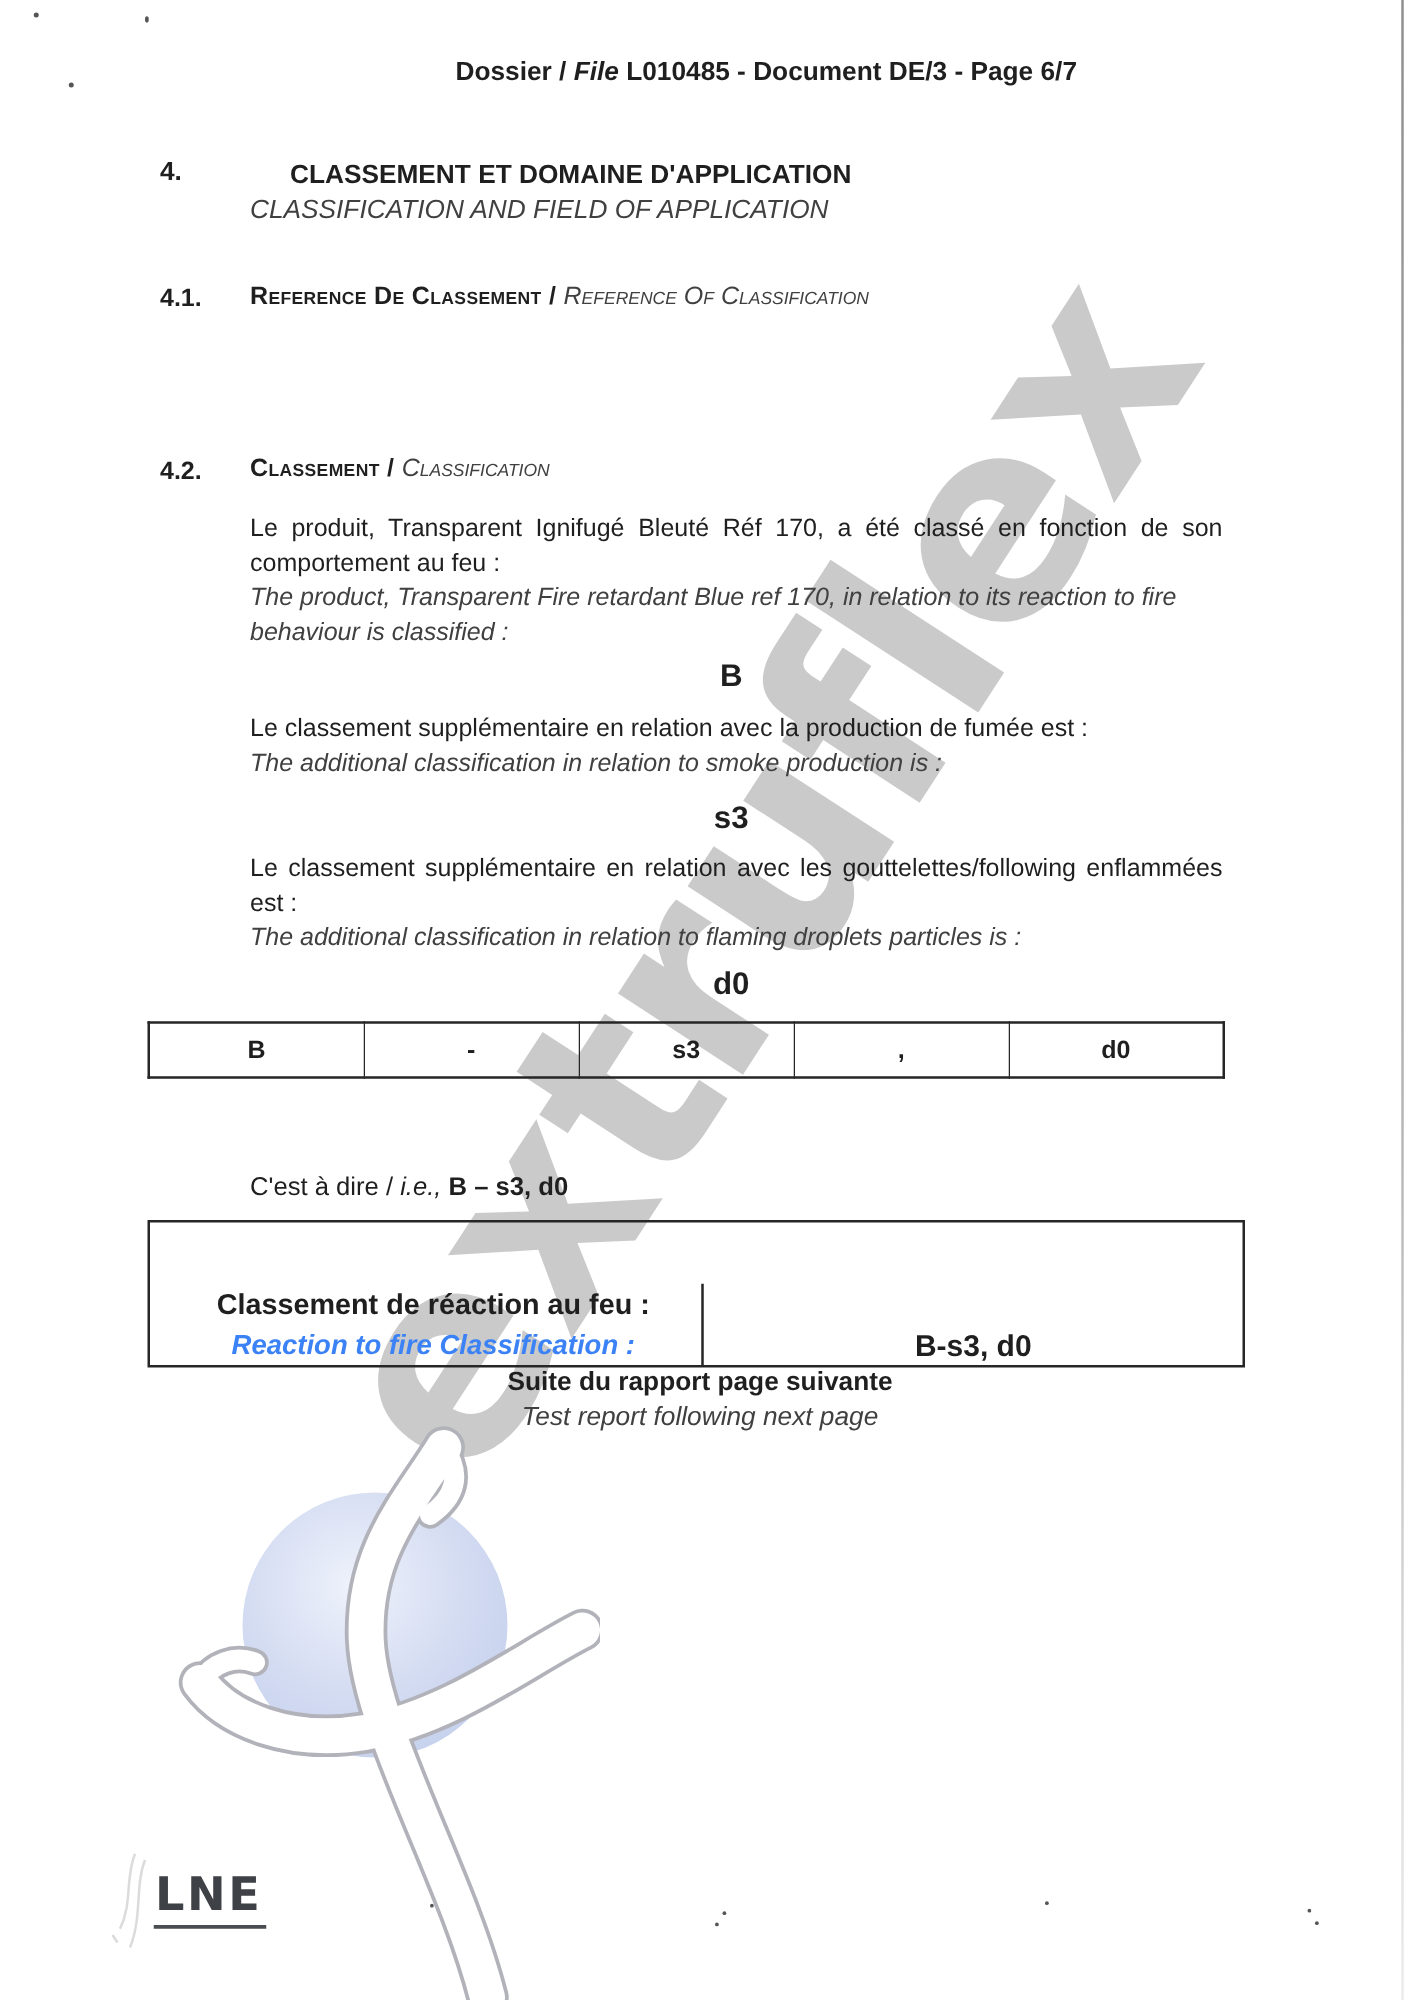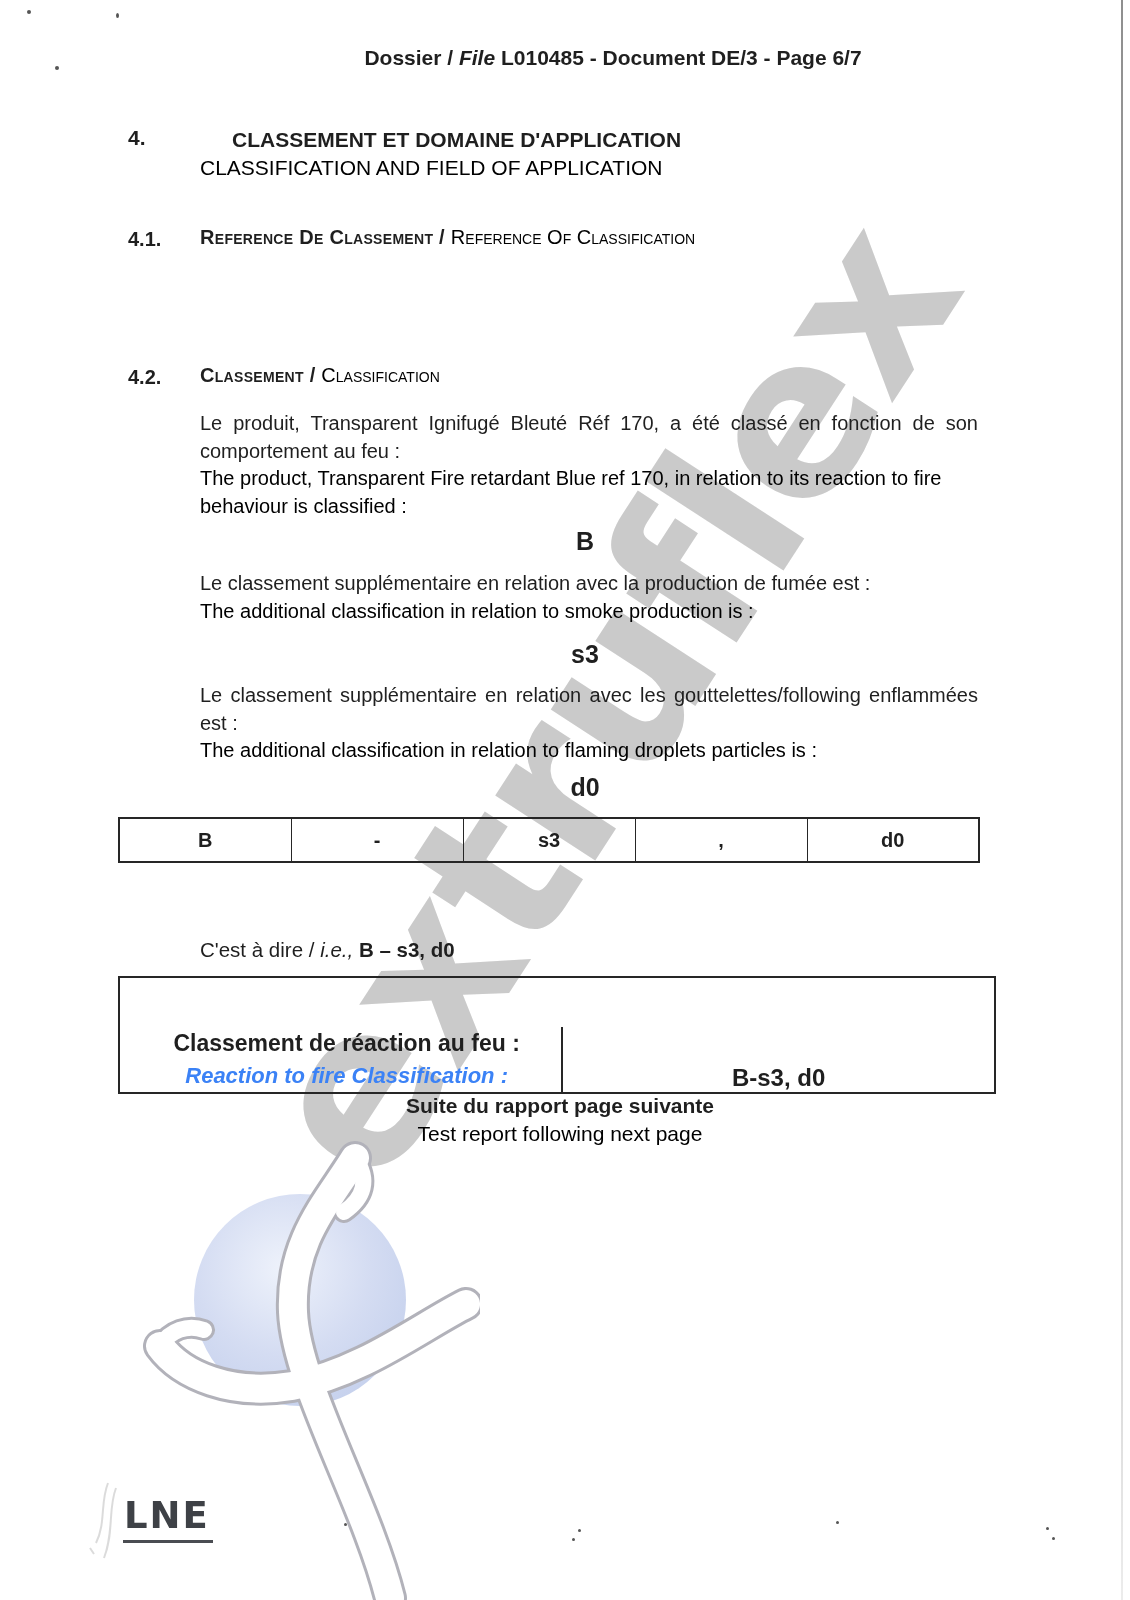--- a/index.html
+++ b/index.html
@@ -24,21 +24,21 @@
     background:linear-gradient(#8f8f8f, #b5b5b5 55%, rgba(180,180,180,.25));
   }
   .speck{position:absolute;background:#555;border-radius:50%;z-index:3;}
 
   
   .doc{position:absolute;inset:0;z-index:2;}
   .abs{position:absolute;}
   .hdr{left:0;top:46px;width:1130px;text-align:center;font-size:21px;font-weight:bold;padding-left:48px;}
   .num{left:128px;font-size:21px;font-weight:bold;}
   .it{font-style:italic;}
-  .en{color:#000000;}
+  .en{font-style:italic;color:#404040;}
   .sec-title{left:200px;font-size:21px;line-height:1.35;}
   .sec-title .fr{font-weight:bold;margin-left:32px;}
   .sc{font-variant:small-caps;margin-top:15px;}
   .subhead{left:200px;font-size:20px;}
   .subhead .fr{font-weight:bold;font-variant:small-caps;letter-spacing:.3px;}
   .subhead .en{font-variant:small-caps;}
   .para{left:200px;width:778px;font-size:20px;line-height:1.38;}
   .para .fr{color:#1f1f1f;}
   .just .fr{text-align:justify;}
   .cls{left:200px;width:770px;text-align:center;font-size:25px;font-weight:bold;}

